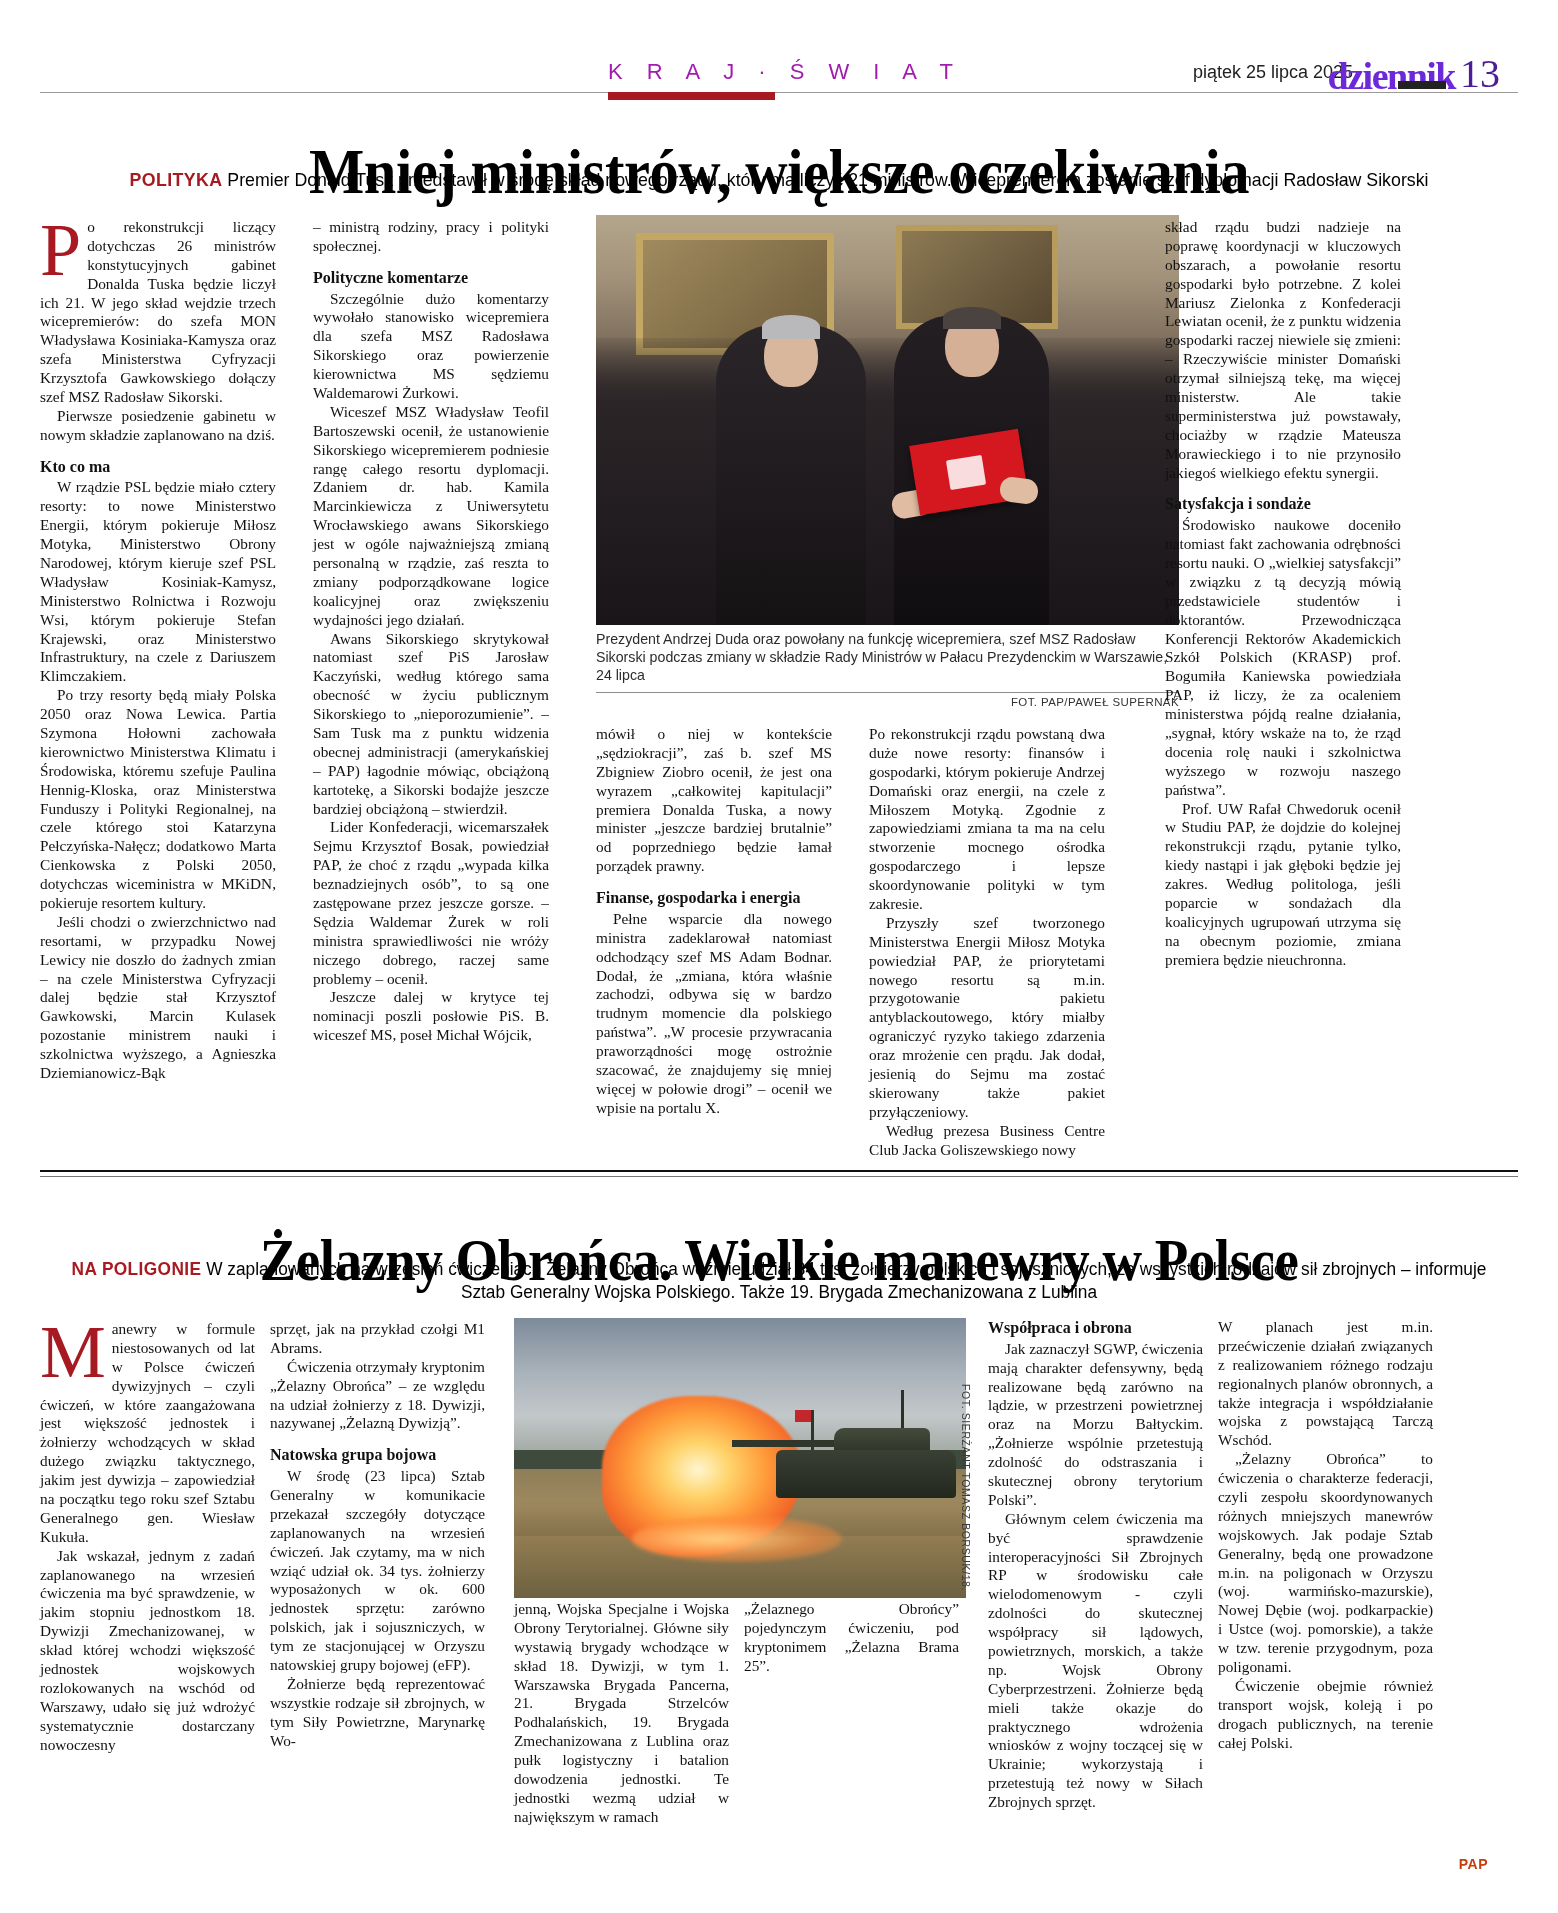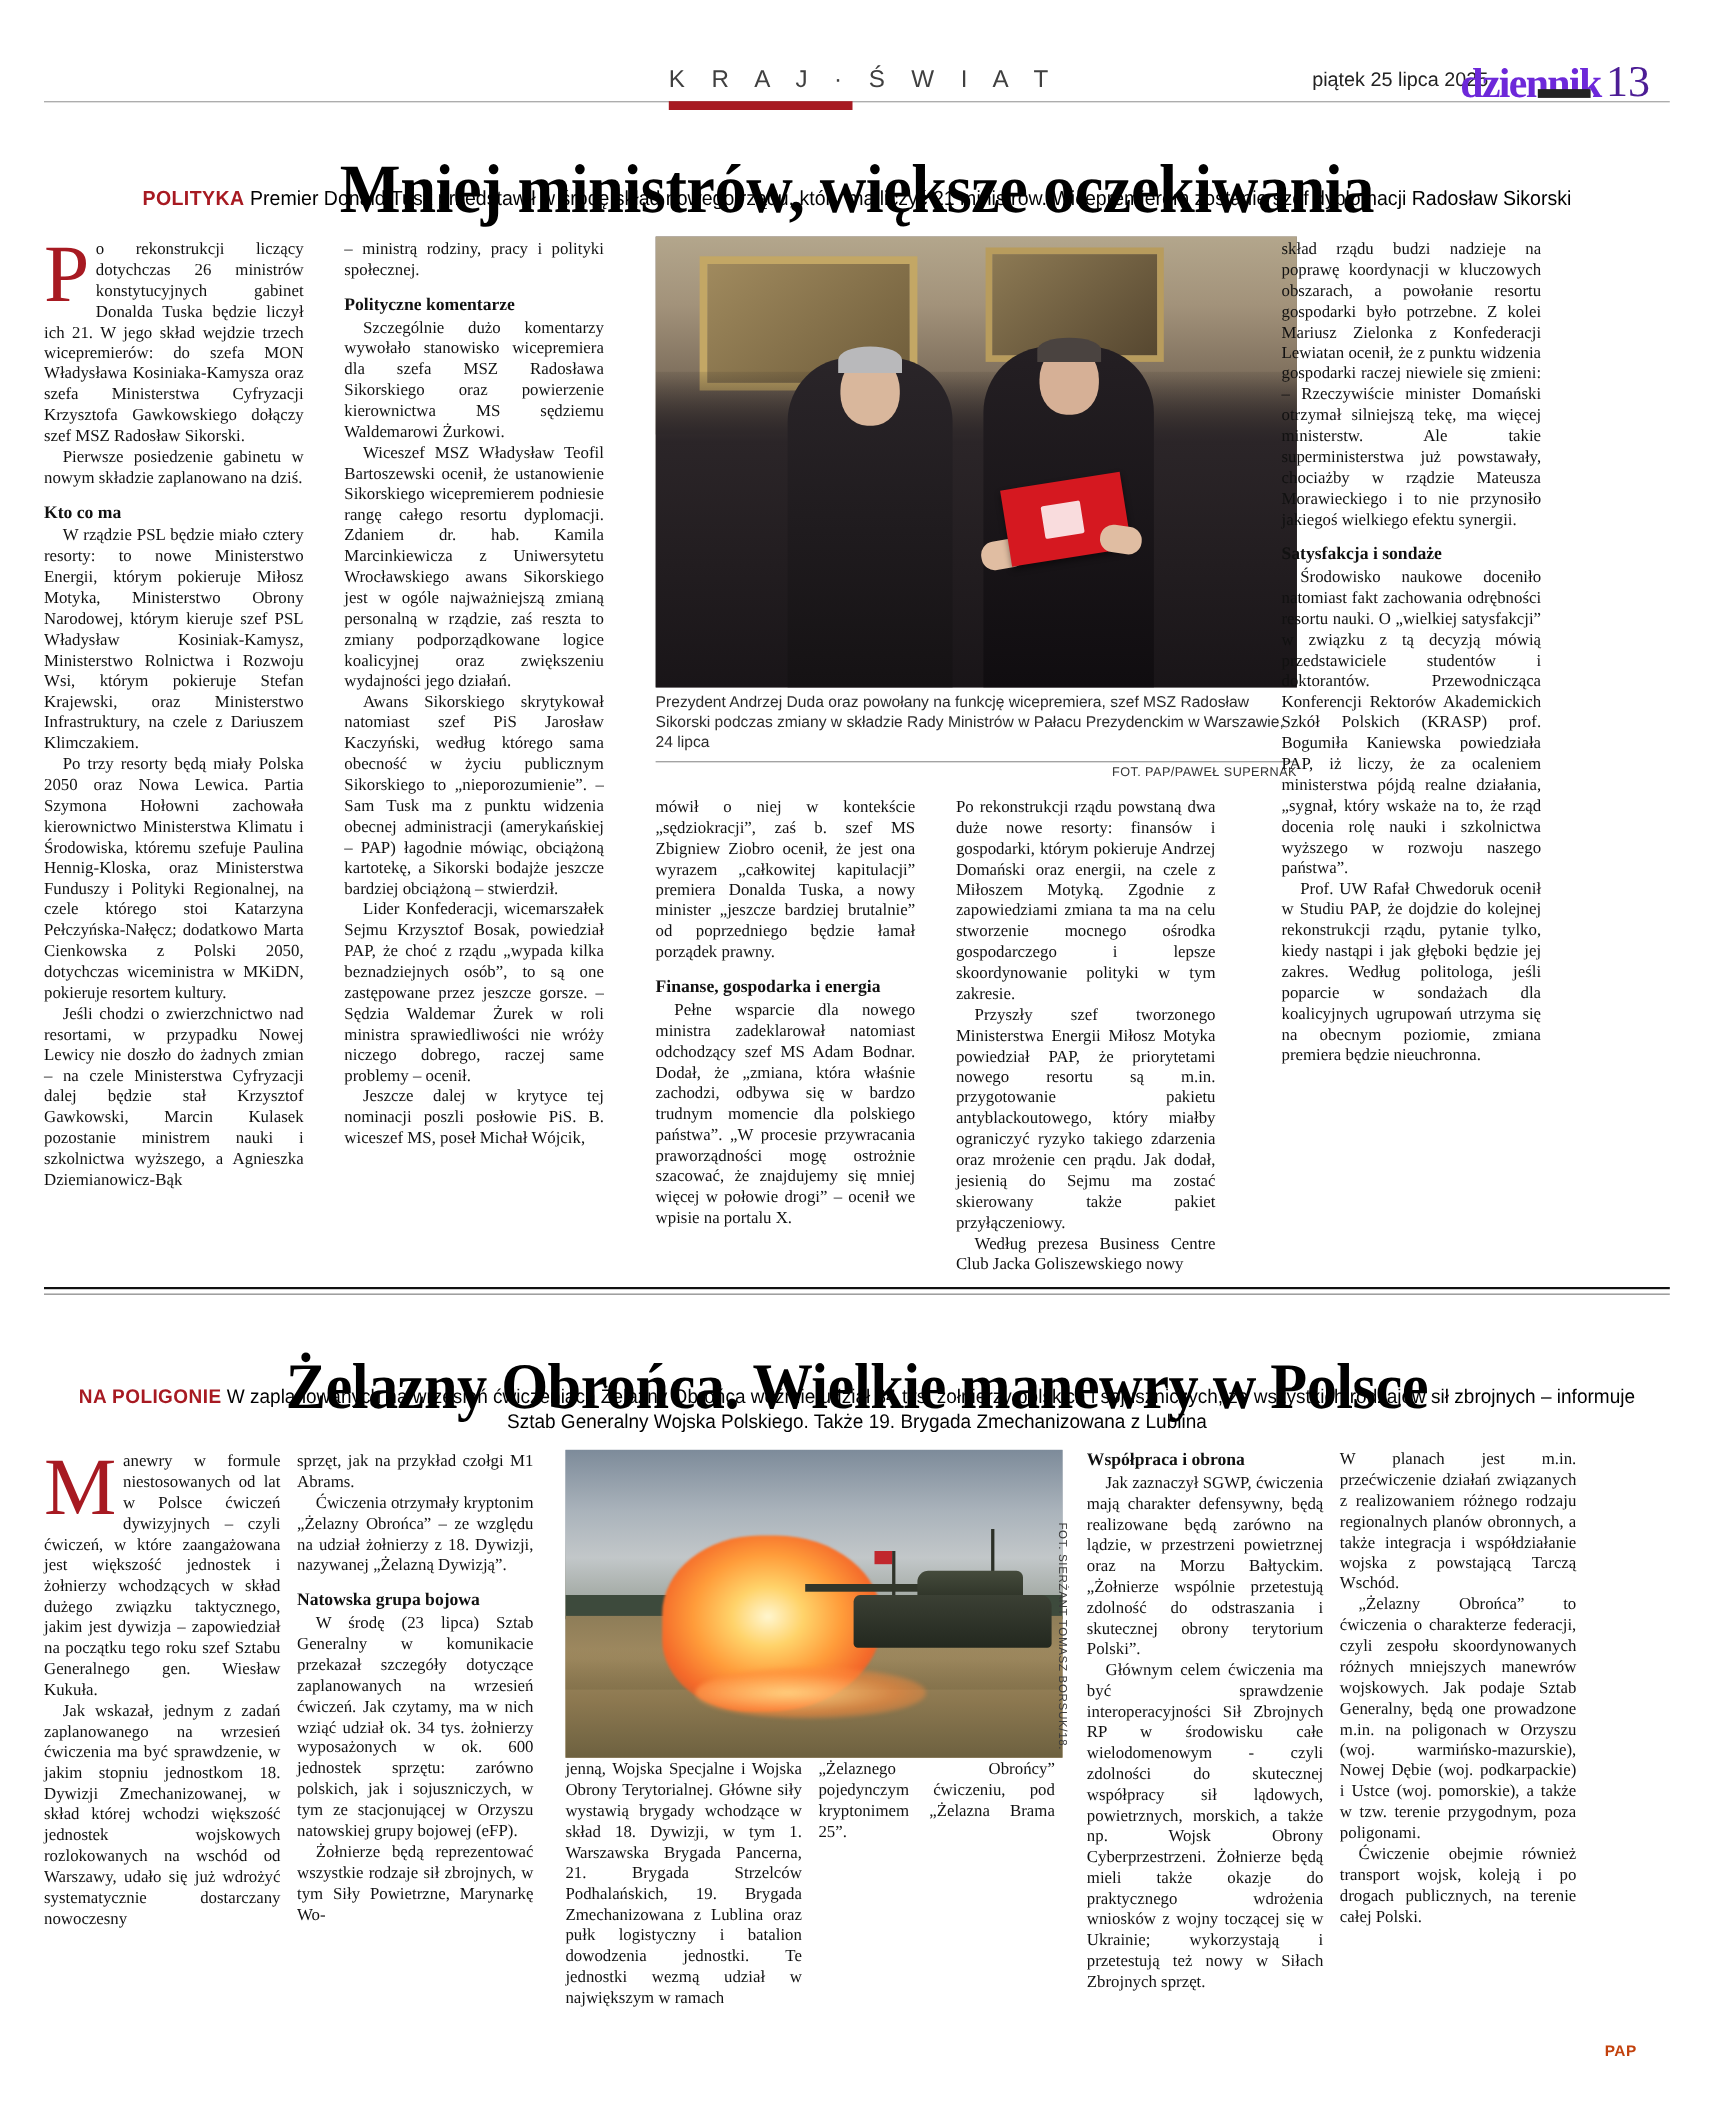--- a/index.html
+++ b/index.html
@@ -25,21 +25,21 @@
   }
   .masthead .rule{
     position:absolute;left:0;top:40px;width:1478px;height:1px;background:#9a9a9a;
   }
   .masthead .redbar{
     position:absolute;left:568px;top:40px;width:167px;height:8px;background:#a71a22;
   }
   .section-label{
     position:absolute;left:568px;top:7px;
     font-family:"Liberation Sans",sans-serif;
-    font-size:22px;letter-spacing:9px;color:#404040;font-weight:400;
+    font-size:22px;letter-spacing:9px;color:#a21caf;font-weight:400;
     white-space:nowrap;
   }
   .issue-date{
     position:absolute;right:165px;top:10px;
     font-family:"Liberation Sans",sans-serif;
     font-size:18px;color:#222;white-space:nowrap;
   }
   .brand{
     position:absolute;right:63px;top:2px;
     font-family:"Liberation Serif",serif;

